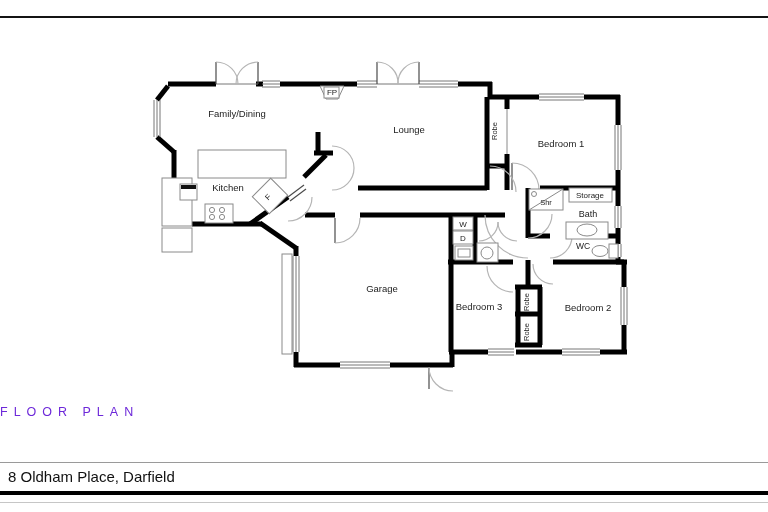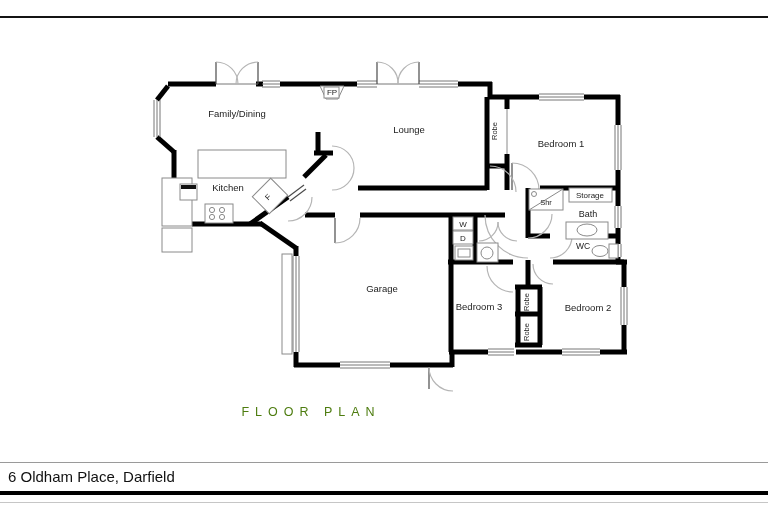--- a/index.html
+++ b/index.html
@@ -8,22 +8,22 @@
   .page{position:relative;width:768px;height:512px;background:#ffffff;}
   .top-rule{position:absolute;left:0;top:16px;width:768px;height:2px;background:#141414;}
   svg.plan{position:absolute;left:0;top:0;width:768px;height:512px;}
   svg .wall{stroke:#000000;stroke-width:5;fill:none;stroke-linecap:butt;}
   svg .win{stroke:#777777;stroke-width:1;fill:none;}
   svg .thin{stroke:#8a8a8a;stroke-width:1;fill:#ffffff;}
   svg .thinl{stroke:#8a8a8a;stroke-width:1;fill:none;}
   svg .arc{stroke:#b5b5b5;stroke-width:1.2;fill:none;}
   svg .leaf{stroke:#4a4a4a;stroke-width:1.2;fill:none;}
   svg text{fill:#222222;text-anchor:middle;font-family:"Liberation Sans",sans-serif;}
-  .plan-title{position:absolute;left:0;top:405px;width:622px;text-align:center;
-      font-size:12.5px;letter-spacing:6px;color:#4d7c0f;font-weight:400;}
+  .plan-title{position:absolute;left:0;top:405px;width:622px;
+      font-size:12.5px;letter-spacing:6px;color:#6d28d9;font-weight:400;}
   .footer-divider{position:absolute;left:0;top:462px;width:768px;height:1px;background:#9a9a9a;}
   .property-address{position:absolute;left:8px;top:468px;width:600px;
       font-size:15px;color:#111;}
   .footer-rule{position:absolute;left:0;top:491px;width:768px;height:4px;background:#000;}
   .footer-subrule{position:absolute;left:0;top:502px;width:768px;height:1px;background:#c6c6c6;}
 </style>
 </head>
 <body>
 
 <div class="page">
@@ -280,16 +280,16 @@
         <text x="332" y="95" font-size="8">FP</text>
         <text x="270" y="199" font-size="8" transform="rotate(-45 270 199)">F</text>
         <text x="463" y="227" font-size="8">W</text>
         <text x="463" y="241" font-size="8">D</text>
       </g>
   </svg>
 
   <div class="plan-title">FLOOR PLAN</div>
 
   <div class="footer-divider"></div>
-  <div class="property-address">6 Oldham Place, Darfield</div>
+  <div class="property-address">8 Oldham Place, Darfield</div>
   <div class="footer-rule"></div>
   <div class="footer-subrule"></div>
 </div>
 
 </body></html>

